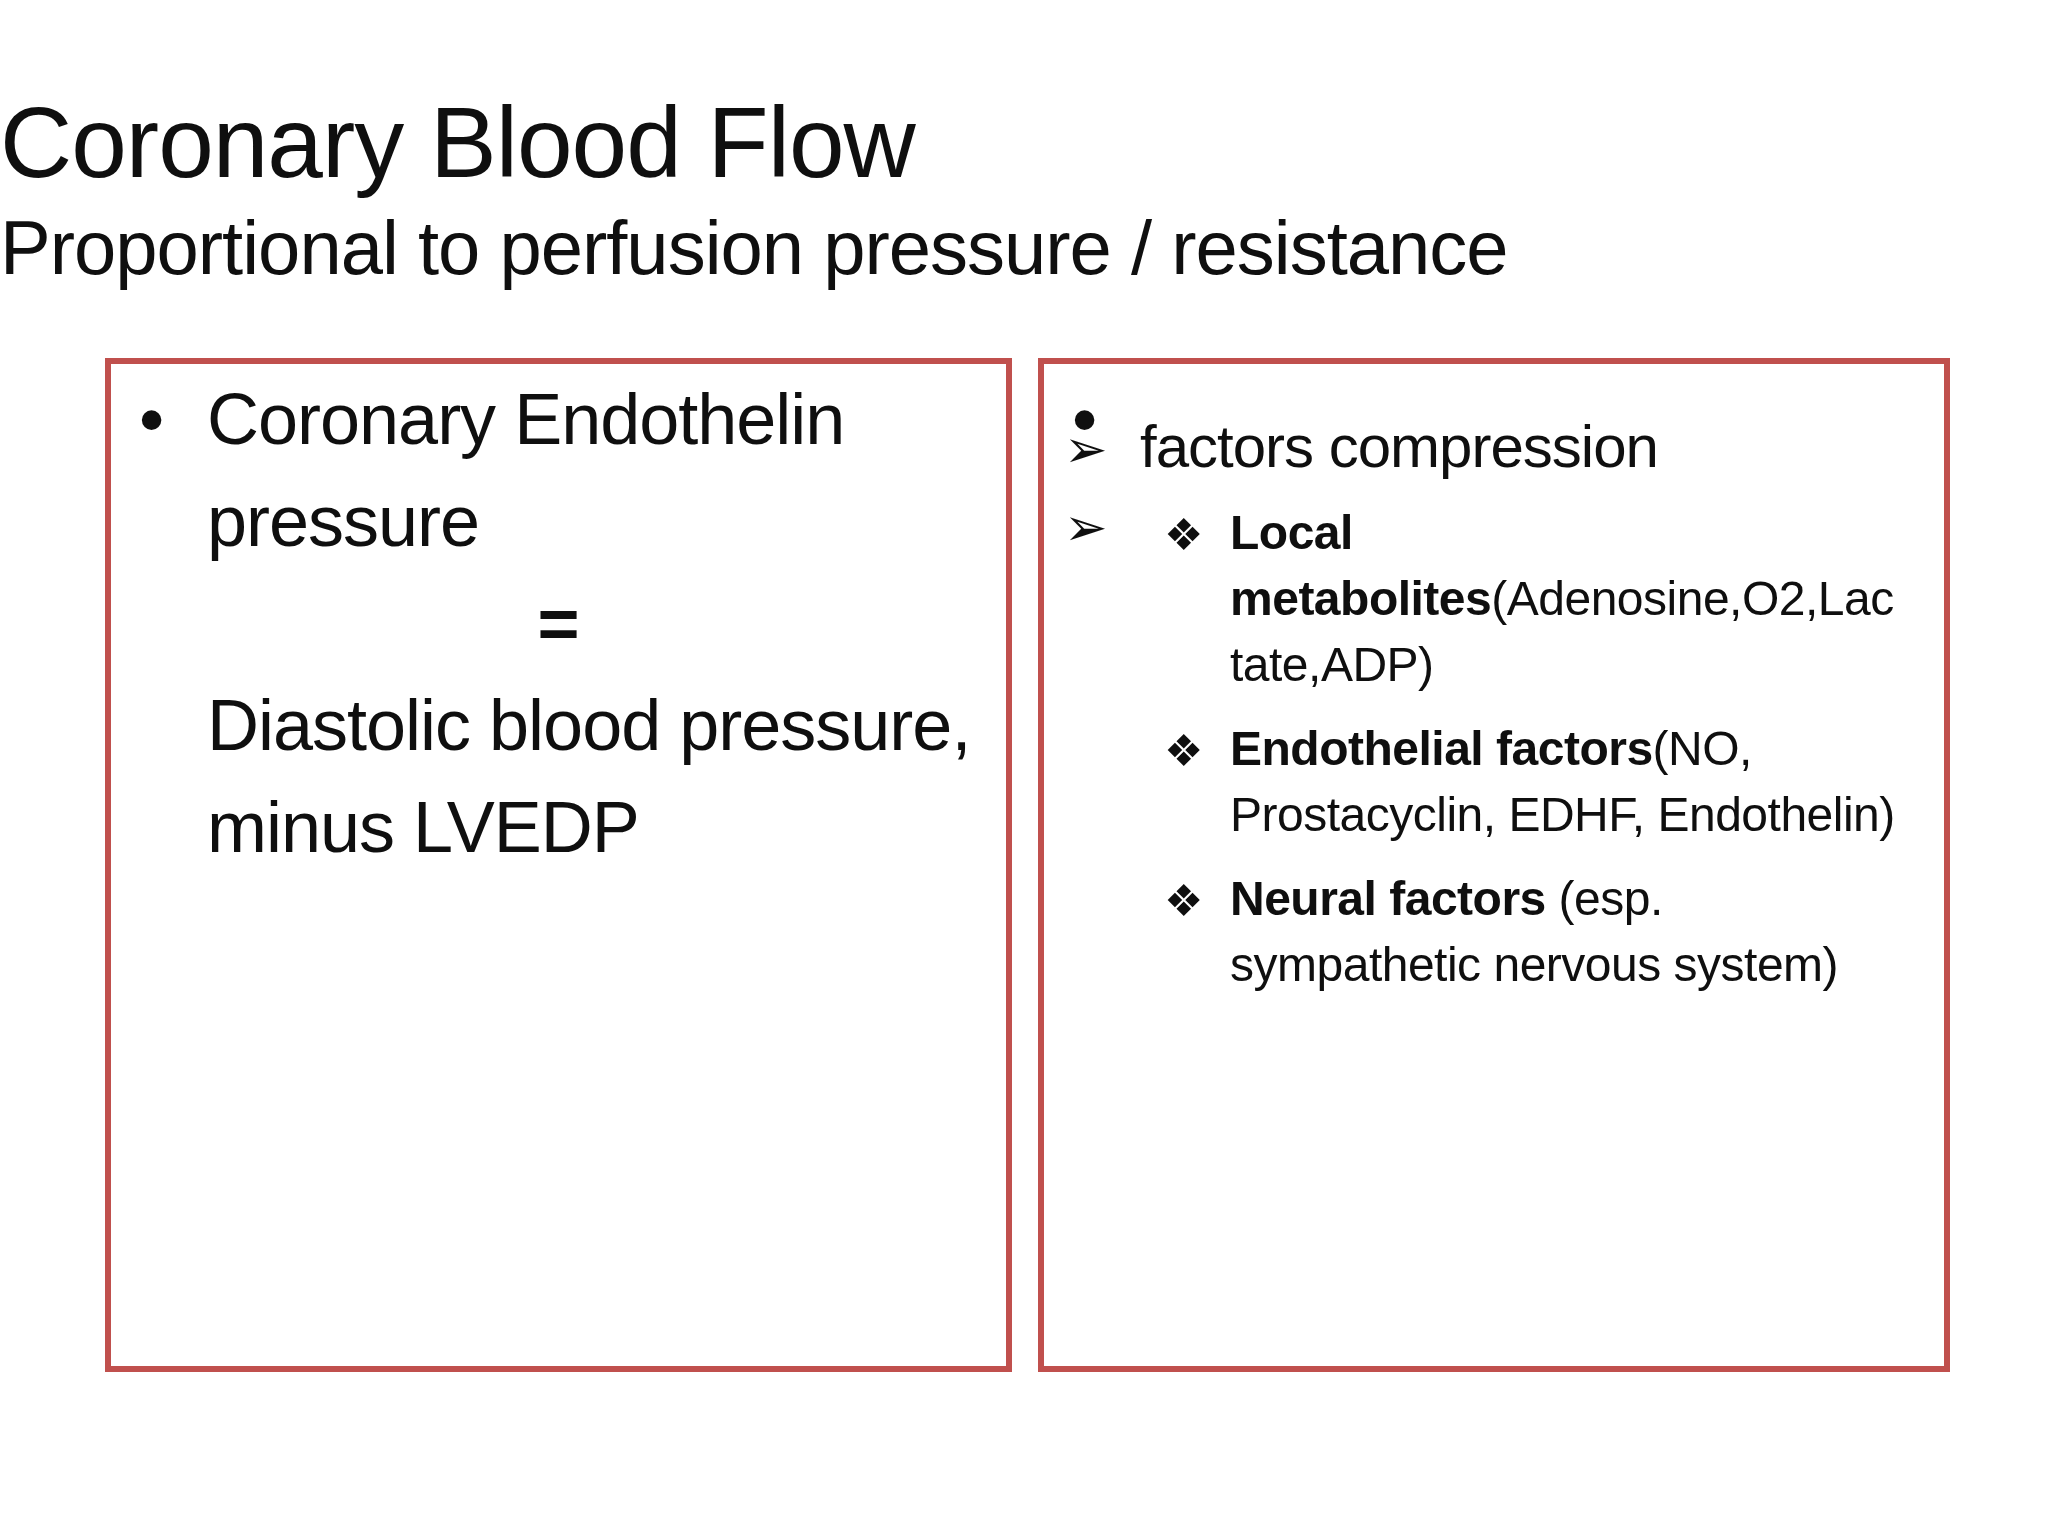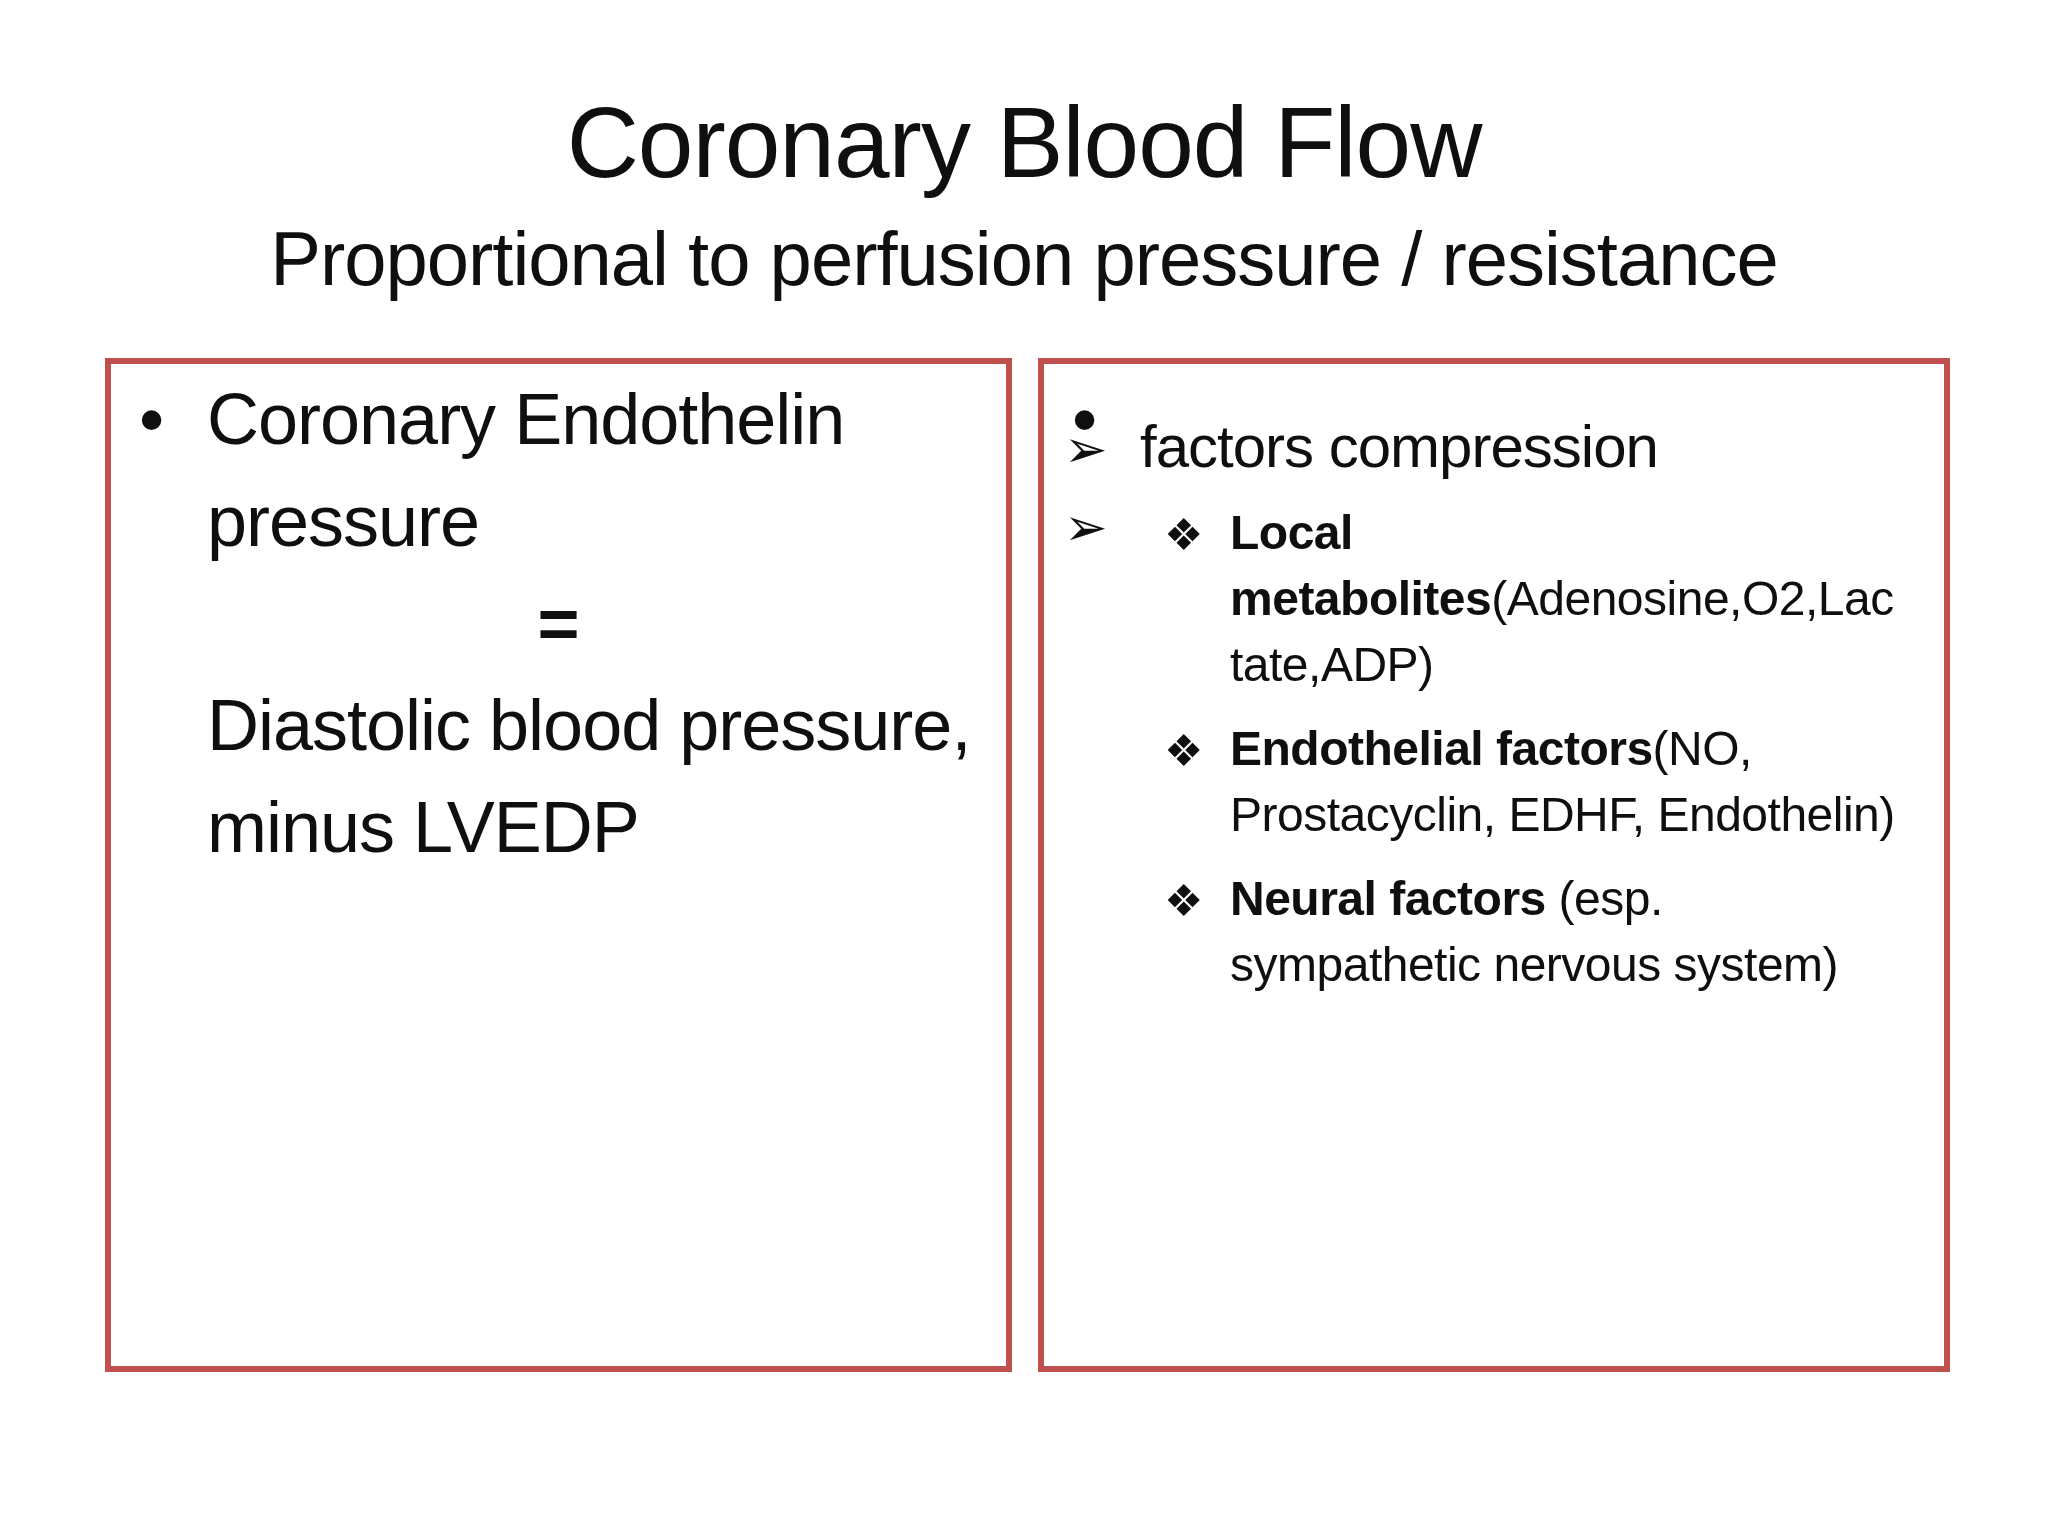--- a/index.html
+++ b/index.html
@@ -7,28 +7,27 @@
     position:relative;
     width:2048px;height:1536px;
     background:#ffffff;
     overflow:hidden;
     font-family:"Liberation Sans",sans-serif;
     color:#0f0f0f;
   }
   .title{
     position:absolute;top:85px;left:0;width:2048px;
     font-size:100px;line-height:115px;
-    text-align:center;
     letter-spacing:-1px;
     white-space:nowrap;
   }
   .subtitle{
-    position:absolute;top:209px;left:0;width:2048px;
+    position:absolute;top:198px;left:0;width:2048px;
     font-size:76px;line-height:100px;
-    text-align:center;
+    text-align:left;
     letter-spacing:-1px;
     white-space:nowrap;
   }
   .box{
     position:absolute;top:358px;height:1002px;
     border:6px solid #C0504D;
     background:#ffffff;
   }
   .box.left{left:105px;width:895px;}
   .box.right{left:1038px;width:900px;}

